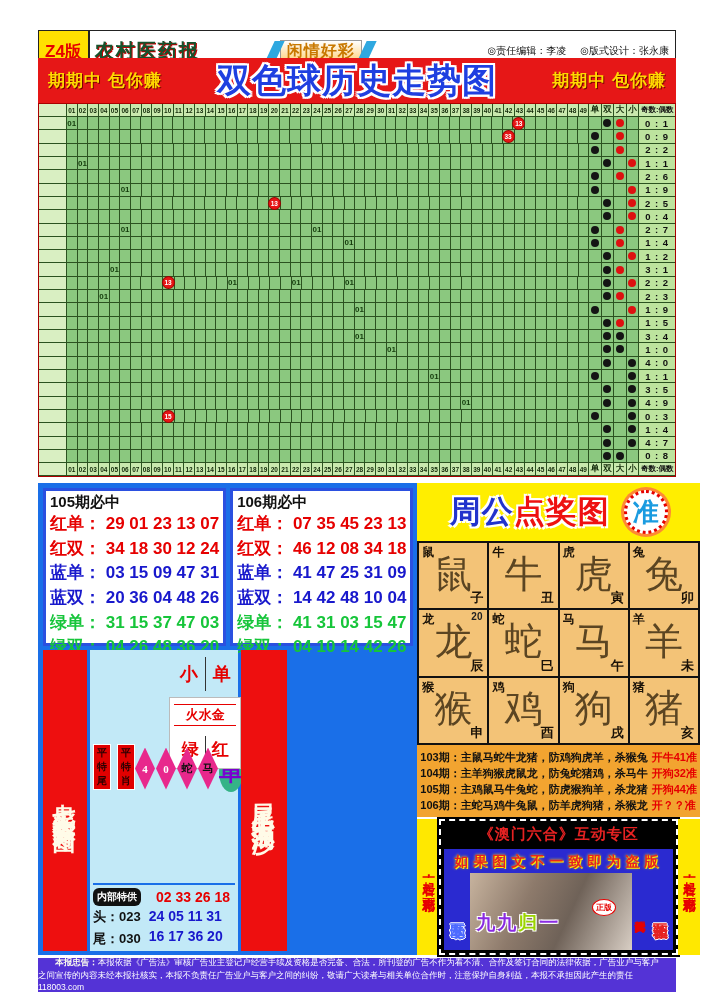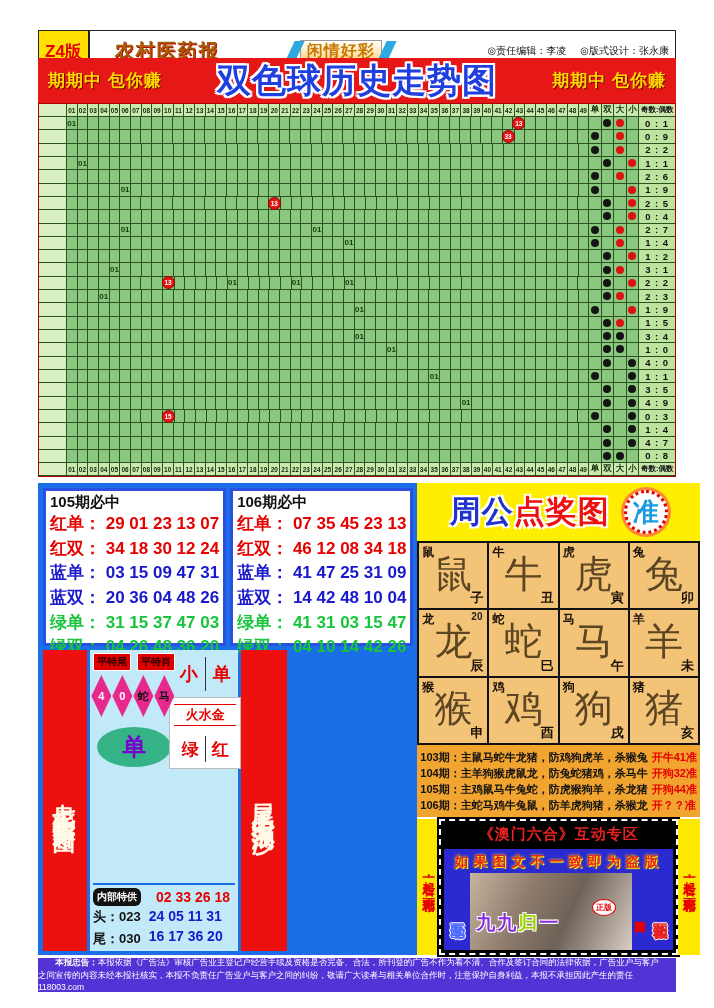--- a/index.html
+++ b/index.html
@@ -3,21 +3,21 @@
 <meta charset="utf-8">
 <style>
   * { margin:0; padding:0; box-sizing:border-box; }
   html,body { background:#ffffff; }
   body { font-family:"Liberation Sans","DejaVu Sans",sans-serif; width:714px; height:1008px; position:relative; overflow:hidden; }
   .abs { position:absolute; }
 
   
   #topbar { left:38px; top:30px; width:638px; height:42px; display:flex; align-items:center; border:1px solid #222; background:#fff; }
   .edition-box { background:#ffe000; color:#e60000; font-weight:bold; font-size:17px; padding:2px 6px; border-right:2px solid #222; height:100%; display:flex; align-items:center; }
-  .paper-name { color:#a16207; font-weight:bold; font-size:19px; letter-spacing:2px; margin-left:25px; text-shadow:1px 1px 0 #c00000; font-family:"Liberation Serif","DejaVu Serif",serif; }
+  .paper-name { color:#14532d; font-weight:bold; font-size:19px; letter-spacing:2px; margin-left:5px; text-shadow:1px 1px 0 #c00000; font-family:"Liberation Serif","DejaVu Serif",serif; }
   .center-banner { margin-left:70px; display:flex; align-items:center; }
   .slash { width:10px; height:20px; background:#2fa8e0; transform:skewX(-25deg); }
   .center-banner .txt { font-size:16px; font-weight:bold; color:#c87800; background:linear-gradient(#fff,#ffd27a); padding:0 6px; border:1px solid #999; letter-spacing:1px; }
   .credits { margin-left:auto; font-size:10px; color:#111; display:flex; gap:14px; padding-right:6px; }
 
   
   #titlebar { left:38px; top:58px; width:638px; height:45px; background:#e61717; display:flex; align-items:center; justify-content:space-between; padding:0 10px; }
   .slogan { color:#ffd900; font-weight:bold; font-size:17px; letter-spacing:1px; text-shadow:1px 1px 0 #7a0000; white-space:nowrap; }
   .main-title { color:#1f3fe0; font-weight:bold; font-size:34px; letter-spacing:1px; white-space:nowrap;
     text-shadow:-2px -2px 0 #fff,2px -2px 0 #fff,-2px 2px 0 #fff,2px 2px 0 #fff,0 2px 0 #fff,0 -2px 0 #fff,2px 0 0 #fff,-2px 0 0 #fff; }
@@ -54,21 +54,21 @@
 
   
   #lower-left { flex:1; margin-top:4px; display:flex; gap:3px; }
   .v-banner { background:#ee0f0f; color:#fffbe8; font-weight:bold; writing-mode:vertical-rl; text-orientation:upright; display:flex; align-items:center; justify-content:center; letter-spacing:4px; }
   #qxc-banner { width:44px; font-size:23px; }
   #ww-banner { width:46px; font-size:23px; }
   #qxc-panel { width:148px; background:#c2e9f7; padding:3px; display:flex; flex-direction:column; }
   .flag-row { display:flex; gap:6px; }
   .flag { background:#e00000; color:#2a0000; font-size:10px; font-weight:bold; padding:1px 3px; border:1px solid #fff; }
   .mid-block { display:flex; flex:1; }
-  .mid-left { width:58%; display:flex; flex-direction:column; align-items:flex-end; }
+  .mid-left { width:58%; display:flex; flex-direction:row; align-items:center;font-family:Liberation Serif, serif; }
   .diamond-row { display:flex; margin-top:4px; }
   .diamond { width:20px; height:42px; background:#e8288c; clip-path:polygon(50% 0,100% 50%,50% 100%,0 50%); display:flex; align-items:center; justify-content:center; font-size:11px; font-weight:bold; margin-right:1px; }
   .diamond.w { color:#fff; } .diamond.b { color:#111; }
   .oval { margin:10px auto 0 auto; width:74px; height:40px; background:#35b387; border-radius:50%; display:flex; align-items:center; justify-content:center; color:#7a00d0; font-size:24px; font-weight:bold; }
   .mid-right { width:42%; display:flex; flex-direction:column; align-items:center; }
   .xiaodan { display:flex; align-items:center; font-size:18px; font-weight:bold; color:#e60000; margin-top:4px; }
   .xiaodan .sep { width:1px; height:34px; background:#333; margin:0 7px; }
   .white-box { background:#fff; border:1px solid #bbb; margin-top:6px; padding:6px 4px; width:72px; text-align:center; }
   .wuxing { color:#e60000; font-size:13px; font-weight:bold; border-top:1px solid #e60000; border-bottom:1px solid #e60000; padding:1px 0; }
   .lvhong { display:flex; justify-content:center; align-items:center; color:#e60000; font-size:17px; font-weight:bold; margin-top:10px; }

